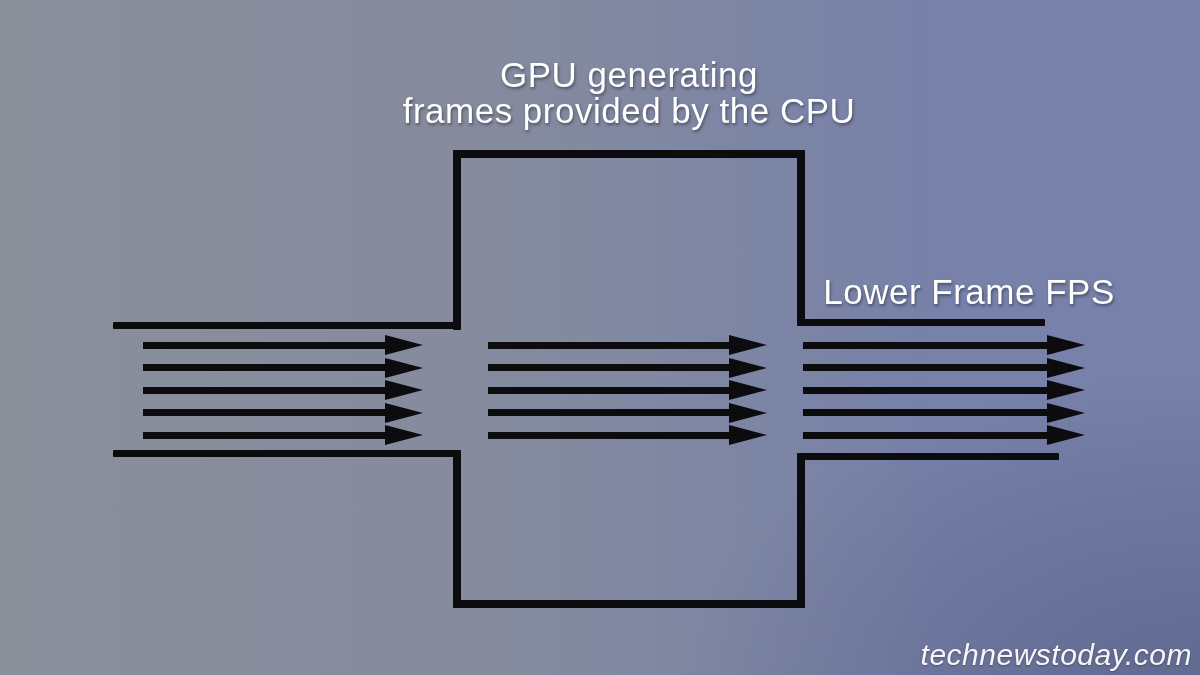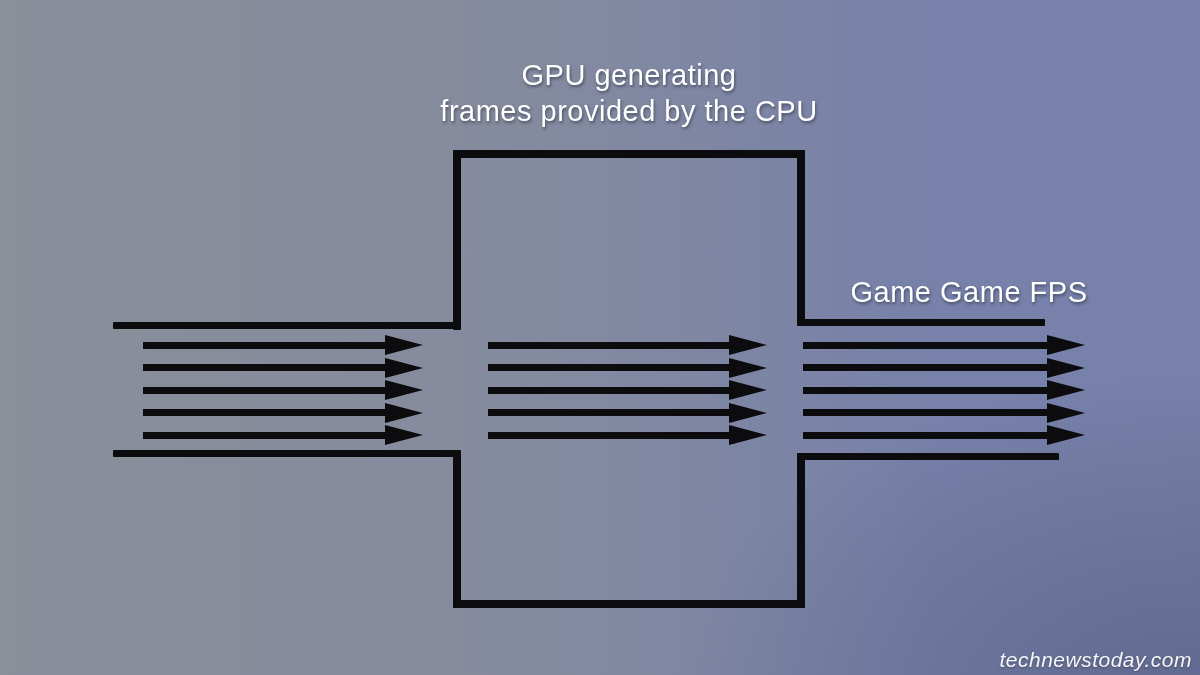--- a/index.html
+++ b/index.html
@@ -15,21 +15,21 @@
   }
   .stage{
     position:relative;width:1200px;height:675px;
     background:
       radial-gradient(ellipse 820px 520px at 100% 105%, rgba(38,44,76,0.30) 0%, rgba(38,44,76,0) 65%),
       linear-gradient(to right, var(--bg-gray) 0%, #858b9e 42%, var(--bg-blue) 78%, var(--bg-blue) 100%);
   }
   .pline{position:absolute;background:var(--line);border-radius:1px;}
   .label{
     position:absolute;color:var(--text);
-    font-size:29px;line-height:36px;letter-spacing:0.5px;
+    font-size:35px;line-height:36px;letter-spacing:0.5px;
     text-align:center;font-weight:400;
     text-shadow:1px 2px 3px rgba(25,28,40,0.5);
   }
   .label .line{display:block;}
   .title-label{left:379px;top:57px;width:500px;}
   .cpu-label{left:148px;top:246px;width:300px;}
   .fps-label{left:819px;top:274px;width:300px;}
   .arrows{
     position:absolute;top:335px;height:110px;
     display:flex;flex-direction:column;justify-content:space-between;
@@ -44,37 +44,37 @@
   }
   .arrow .head{
     position:absolute;right:0;top:0;width:0;height:0;
     border-top:10px solid transparent;
     border-bottom:10px solid transparent;
     border-left:38px solid var(--line);
   }
   .watermark{
     position:absolute;right:8px;bottom:3px;
     color:rgba(255,255,255,0.95);
-    font-size:21px;font-style:italic;letter-spacing:0.5px;
+    font-size:30px;font-style:italic;letter-spacing:0.5px;
     text-shadow:0 1px 2px rgba(25,28,40,0.4);
     margin-left:39px;
   }
 </style>
 </head>
 <body>
 
 <div class="stage">
 
   <div class="label title-label">
     <span class="line">GPU generating</span>
     <span class="line">frames provided by the CPU</span>
   </div>
   <div class="label cpu-label">
   </div>
-  <div class="label fps-label">Game Game FPS</div>
+  <div class="label fps-label">Lower Frame FPS</div>
 
   <div class="pline" style="left:113px;top:322px;width:347px;height:7px;"></div>
   <div class="pline" style="left:113px;top:450px;width:347px;height:7px;"></div>
 
   <div class="pline" style="left:453px;top:150px;width:352px;height:8px;"></div>
   <div class="pline" style="left:453px;top:600px;width:352px;height:8px;"></div>
   <div class="pline" style="left:453px;top:150px;width:8px;height:180px;"></div>
   <div class="pline" style="left:453px;top:450px;width:8px;height:158px;"></div>
   <div class="pline" style="left:797px;top:150px;width:8px;height:173px;"></div>
   <div class="pline" style="left:797px;top:453px;width:8px;height:155px;"></div>

